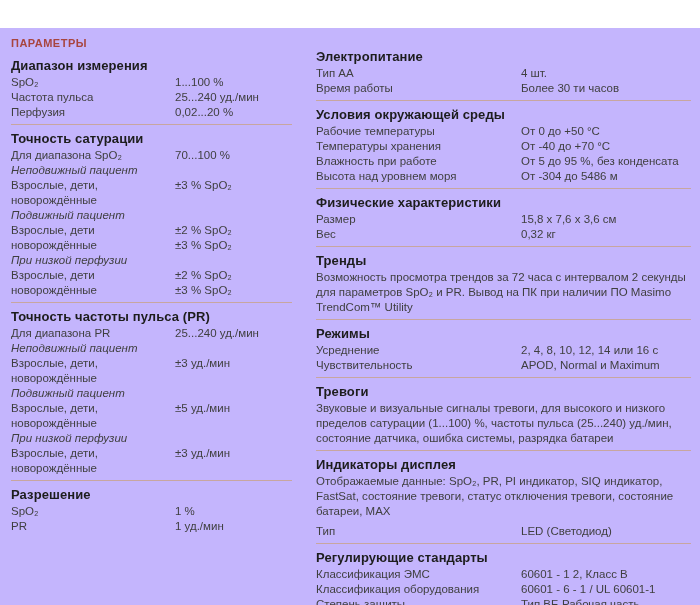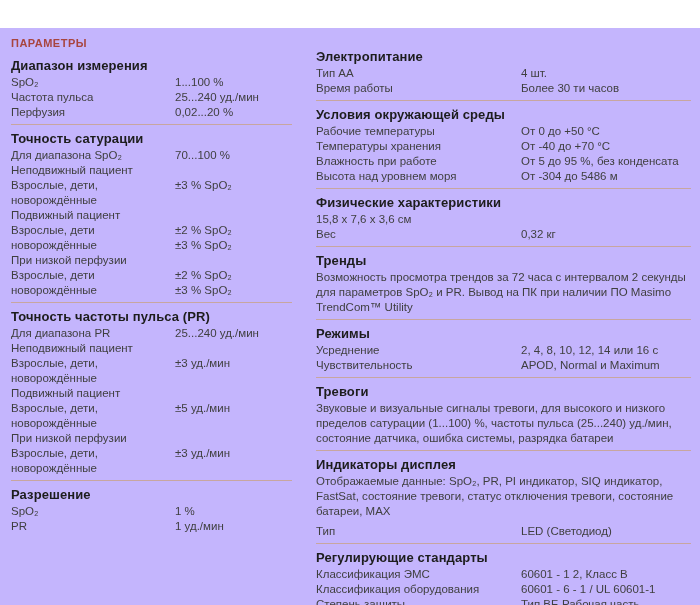--- a/index.html
+++ b/index.html
@@ -18,21 +18,21 @@
   }
   .sec-title{
     font-size:13px;font-weight:bold;color:#1d1d1d;
     line-height:15px;margin:0 0 2px 0;letter-spacing:.1px;
   }
   .row{display:flex;align-items:baseline;}
   .lbl,.val,.para{font-size:11.5px;line-height:15px;color:#3f3f3f;}
   .col-left .lbl{width:164px;flex:none;}
   .col-right .lbl{width:205px;flex:none;}
   .val{flex:1;}
-  .sub{}
+  .sub{font-style:italic;}
   .para{margin:0;}
   .divider{height:1px;background:#c8a69f;margin:4px 0 6px 0;}
   .mt4{margin-top:5px;align-items:flex-end;}
 </style>
 </head>
 <body>
 
 <div class="page">
 
   <div class="col col-left">
@@ -190,20 +190,21 @@
       <div class="row">
         <span class="lbl">Высота над уровнем моря</span>
         <span class="val">От -304 до 5486 м</span>
       </div>
     </section>
     <div class="divider"></div>
 
     <section>
       <h3 class="sec-title">Физические характеристики</h3>
       <div class="row">
+        <span class="lbl">Размер</span>
         <span class="val">15,8 x 7,6 x 3,6 см</span>
       </div>
       <div class="row">
         <span class="lbl">Вес</span>
         <span class="val">0,32 кг</span>
       </div>
     </section>
     <div class="divider"></div>
 
     <section>

